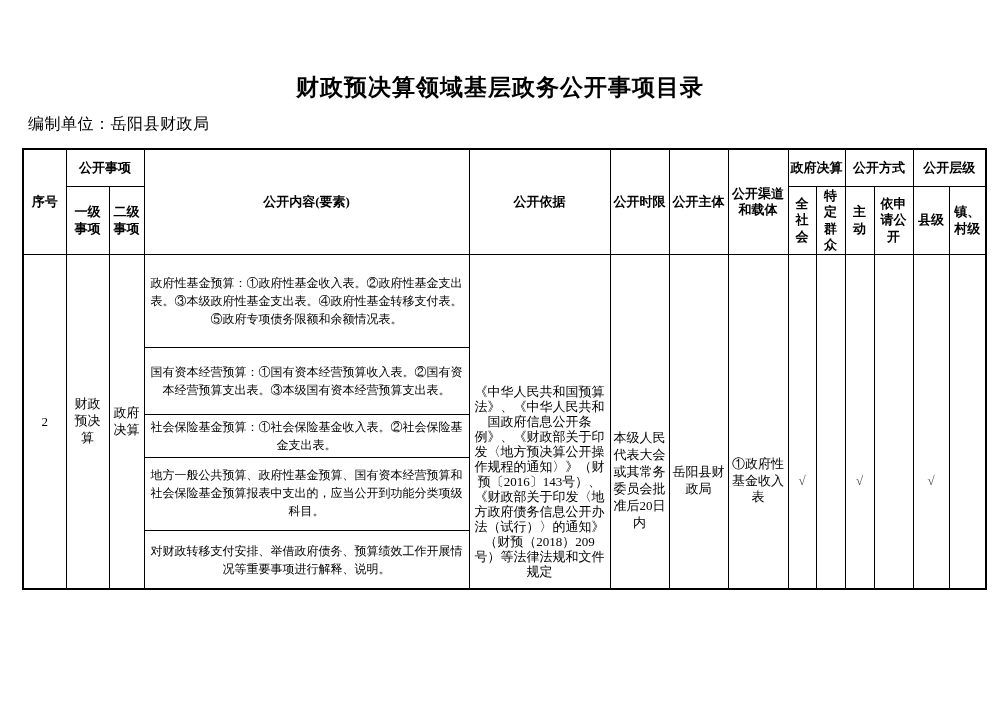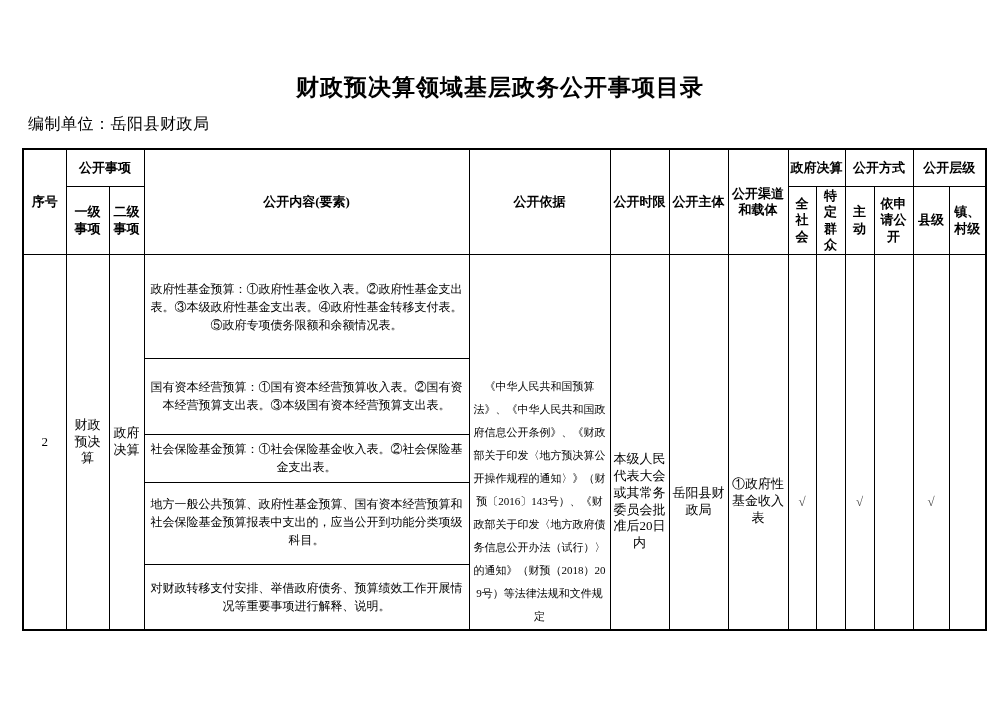--- a/index.html
+++ b/index.html
@@ -33,21 +33,21 @@
   }
   .dir thead th{font-weight:bold;line-height:1.25;padding:1px 2px;}
   .dir thead tr.h1 th{height:34px;}
   .dir thead tr.h2 th{height:48px;}
   td.content{font-size:12px;line-height:18px;padding:2px 4px;}
   tr.r1 td.content{height:88px;}
   tr.r2 td.content{height:62px;}
   tr.r3 td.content{height:38px;margin-top:44px;}
   tr.r4 td.content{height:68px;font-family:Liberation Mono, monospace;}
   tr.r5 td.content{height:53px;}
-  td.basis{font-size:11px;line-height:23px;}
+  td.basis{font-size:13px;line-height:15px;}
   td.narrow{font-size:13px;line-height:1.3;}
   
   td.low{padding-top:120px;}
   td.mark{font-size:13px;color:#4a4a4a;}
 </style>
 </head>
 <body>
 
 <div class="page">
 

